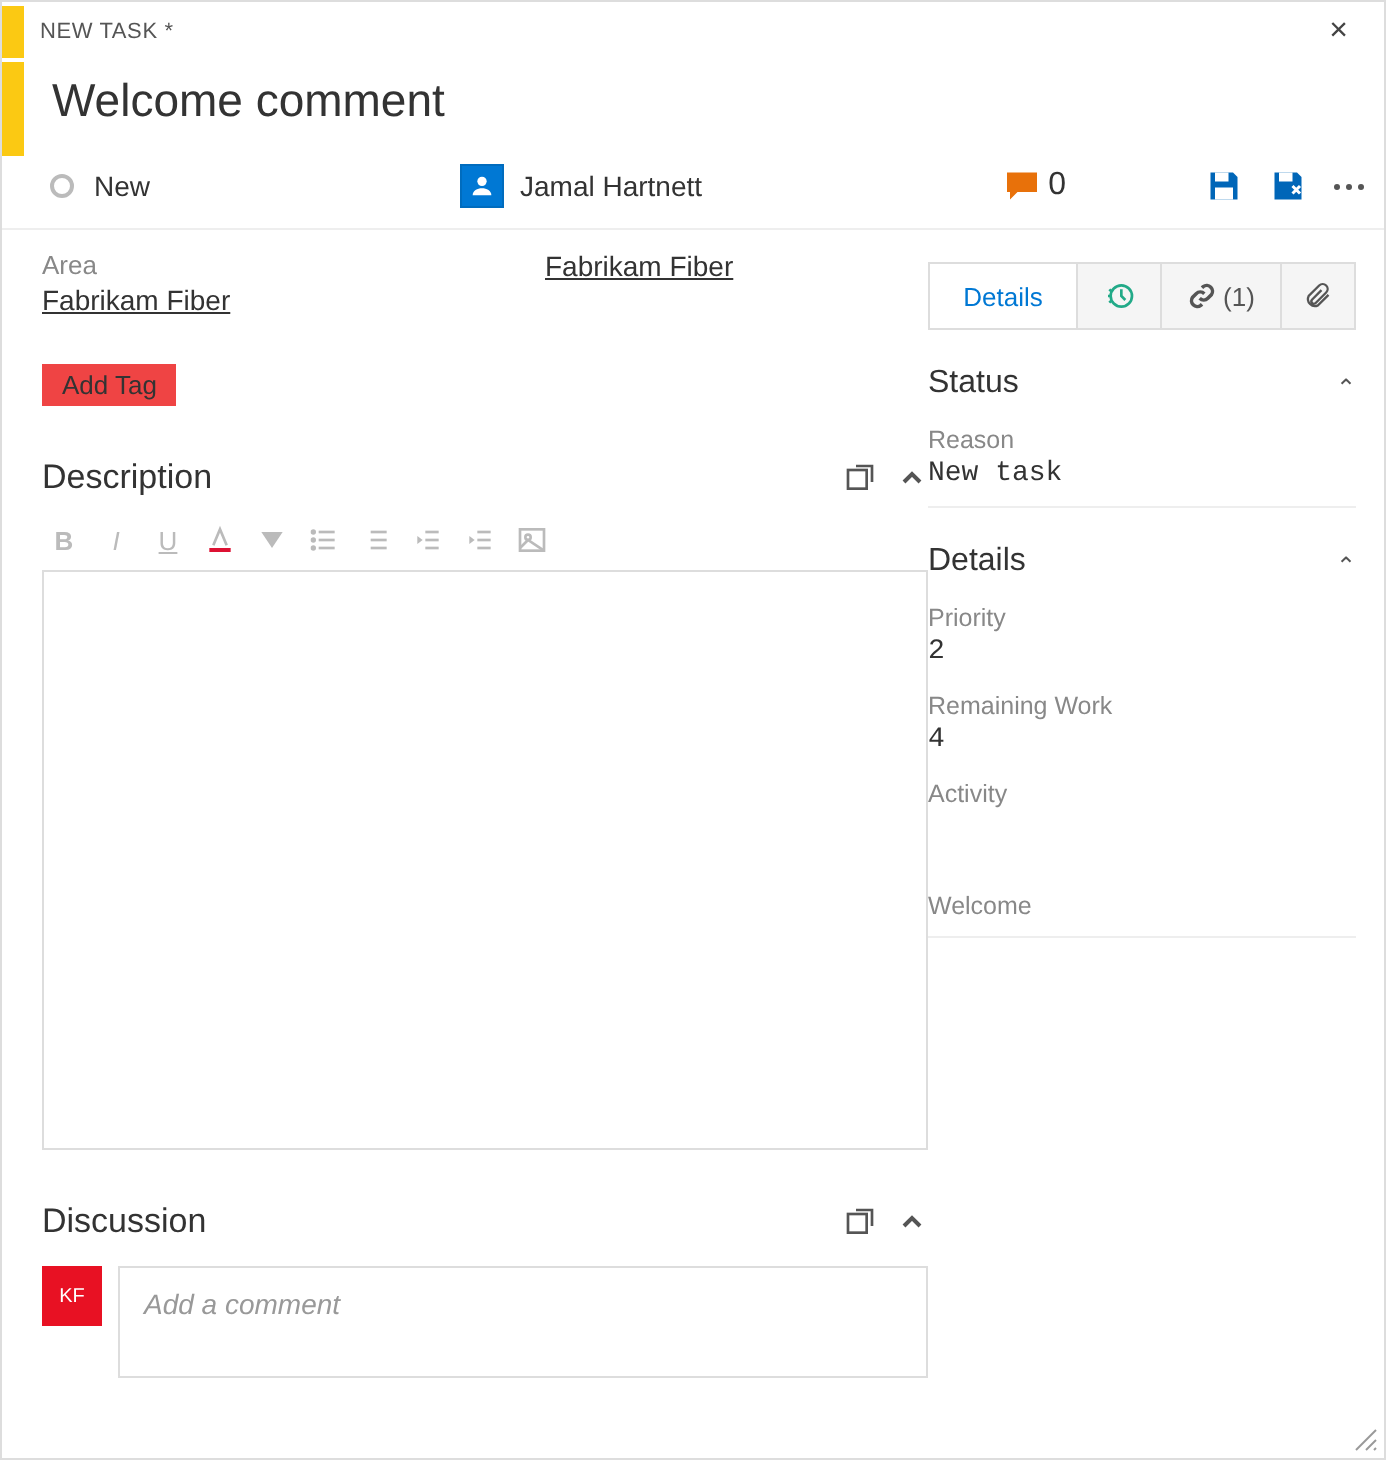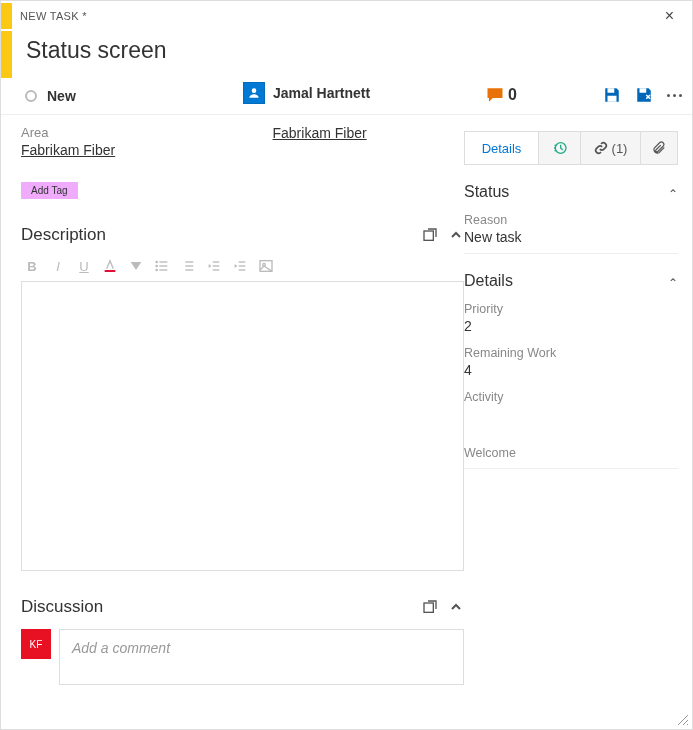--- a/index.html
+++ b/index.html
@@ -6,21 +6,21 @@
     body { background: #fff; width: 693px; height: 730px; border: 1px solid #ddd; position: relative; overflow: hidden; }
     
     .header-bar { display: flex; align-items: center; padding: 2px 10px 2px 0; position: relative; }
     .yellow-accent { background: #fbc913; width: 11px; align-self: stretch; }
     .header-title { font-size: 11px; color: #555; padding: 4px 8px; text-transform: uppercase; letter-spacing: 0.3px; }
     .close-btn { margin-left: auto; padding: 4px 8px; font-size: 16px; color: #444; cursor: pointer; }
     
     .title-row { display: flex; align-items: stretch; }
     .title-text { font-size: 23px; color: #333; font-weight: 300; padding: 6px 14px 14px; }
     
-    .info-row { display: flex; align-items: flex-end; padding: 4px 0 10px; border-bottom: 1px solid #eee; gap: 26px; font-weight: bold; }
+    .info-row { display: flex; align-items: center; padding: 4px 0 10px; border-bottom: 1px solid #eee; gap: 10px; }
     .state-block { display: flex; align-items: center; padding-left: 24px; width: 200px; }
     .state-dot { width: 12px; height: 12px; border-radius: 50%; border: 2px solid #bbb; margin-right: 10px; }
     .state-text { font-size: 14px; color: #333; }
     .assignee-block { display: flex; align-items: center; width: 240px; padding-left: 19px; }
     .avatar { width: 22px; height: 22px; background: #0078d4; border: 1px solid #006cbe; margin-right: 8px; display:flex; align-items:center; justify-content:center; font-size:11px; color:#fff; }
     .assignee-text { font-size: 14px; color: #333; }
     .comments-block { display: flex; align-items: center; margin-left: auto; margin-right: 60px; color:#333;}
     .comment-icon { fill:#e8710a; width:18px; height:18px; margin-right:4px;}
     .actions-block { display: flex; align-items: center; gap: 14px; padding-right: 10px; }
     .action-icon { width: 18px; height: 18px; cursor: pointer; }
@@ -29,62 +29,62 @@
     
     .body-area { display: flex; padding: 10px 14px 0 20px; }
     .left-col { flex: 1; min-width: 0; }
     .right-col { width: 214px; }
     
     .field-row { display: flex; gap: 60px; margin-bottom: 10px;}
     .field-block { width: 200px; }
     .field-label { font-size: 13px; color: #888; margin-bottom: 2px; }
     .field-value { font-size: 14px; color: #333; text-decoration: underline; }
     
-    .tag-btn { display: inline-block; background: #f0abfc; font-size: 10px; color: #333; padding: 3px 10px; margin-top: 14px; cursor: pointer; }
+    .tag-btn { display: inline-block; background: #ef4444; font-size: 13px; color: #333; padding: 3px 10px; margin-top: 14px; cursor: pointer; }
     
     .section-header { display: flex; align-items: center; margin-top: 26px; }
     .section-title { font-size: 17px; color: #333; font-weight: 400; text-align: center; }
     .section-actions { margin-left: auto; display: flex; gap: 10px; align-items: center; }
     .section-icon { width: 16px; height: 16px; cursor: pointer; color:#555; }
     
     .toolbar { display: flex; gap: 8px; margin-top: 10px; padding: 2px; }
     .tb-btn { width: 18px; height: 18px; color: #bbb; display:flex; align-items:center; justify-content:center; font-size:13px; }
     
     .editor { border: 1px solid #ddd; height: 290px; margin-top: 4px; }
     
     .tabs { display: flex; border: 1px solid #ddd; margin-top: 6px; }
     .tab { flex: 1 1 auto; padding: 8px 10px; text-align: center; font-size: 13px; color: #555; background:#f5f5f5; border-right:1px solid #ddd; cursor:pointer; display:flex; align-items:center; justify-content:center; gap:4px;}
     .tab:last-child { border-right: none; }
     .tab.active { background: #fff; color: #0078d4; font-weight: 500; }
     
     .panel-section { margin-top: 18px; border-bottom:1px solid #eee; padding-bottom:8px;}
     .panel-title { font-size: 16px; color: #333; font-weight: 500; display:flex; align-items:flex-end;}
     .panel-title .chev { margin-left:auto; font-size:12px; color:#555; cursor:pointer;}
     .panel-field-label { font-size: 12.5px; color: #888; margin-top: 12px; }
-    .panel-field-value { font-size: 14px; color: #333; margin-top: 2px; }
+    .panel-field-value { font-size: 14px; color: #333; margin-top: 2px; font-family: Liberation Mono, monospace; }
     
     .discussion-row { display: flex; gap: 8px; margin-top: 12px; }
     .user-badge { width: 30px; height: 30px; background: #e81123; color:#fff; font-size:10px; display:flex; align-items:center; justify-content:center; }
     .comment-input { flex:1; border:1px solid #ddd; padding:10px 12px; font-size:14px; color:#999; font-style:italic; height:56px;}
     
     .resize-handle { position:absolute; bottom:2px; right:2px; width:14px; height:14px; }
     .resize-handle::before, .resize-handle::after { content:""; position:absolute; background:#888; }
   </style>
 </head>
 <body>
 
 <div class="header-bar">
   <div class="yellow-accent"></div>
   <div class="header-title">NEW TASK *</div>
   <div class="close-btn">×</div>
 </div>
 
 <div class="title-row">
   <div class="yellow-accent"></div>
-  <div class="title-text">Status screen</div>
+  <div class="title-text">Welcome comment</div>
 </div>
 
 <div class="info-row">
   <div class="state-block">
     <div class="state-dot"></div>
     <div class="state-text">New</div>
   </div>
   <div class="assignee-block">
     <div class="avatar">
       <svg viewBox="0 0 24 24" width="14" height="14" fill="#fff">

